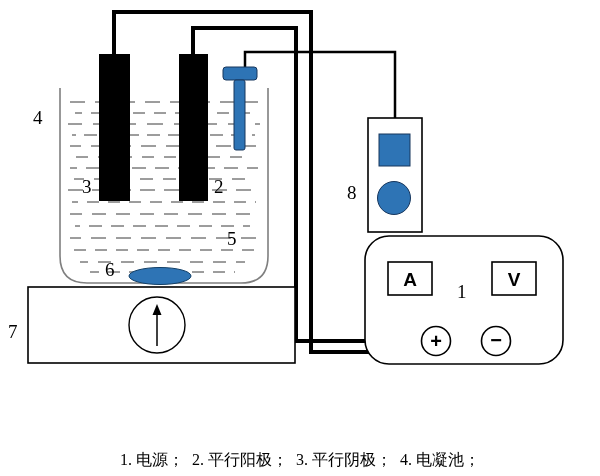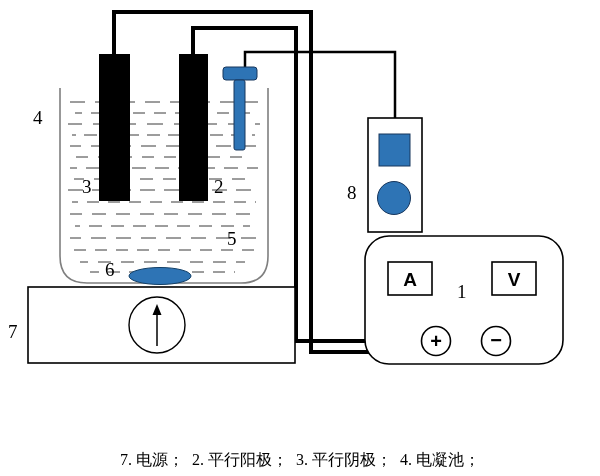--- a/index.html
+++ b/index.html
@@ -84,17 +84,17 @@
   <text class="num-label" x="82" y="193">3</text>
   <text class="num-label" x="214" y="193">2</text>
   <text class="num-label" x="227" y="245">5</text>
   <text class="num-label" x="105" y="276">6</text>
   <text class="num-label" x="8" y="338">7</text>
   <text class="num-label" x="347" y="199">8</text>
   <text class="num-label" x="457" y="298">1</text>
 </svg>
 
 <div id="caption">
-  <div>7. 电源；  2. 平行阳极；  3. 平行阴极；  4. 电凝池；</div>
+  <div>1. 电源；  2. 平行阳极；  3. 平行阴极；  4. 电凝池；</div>
   
 </div>
 
 </div>
 
 </body></html>

